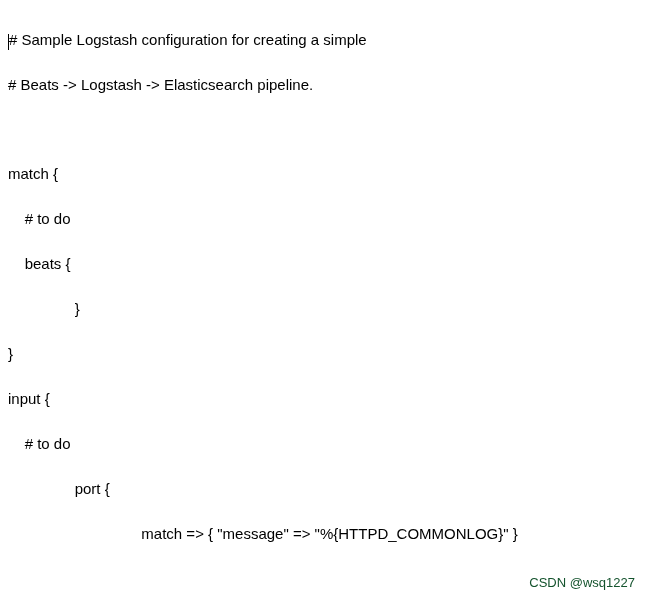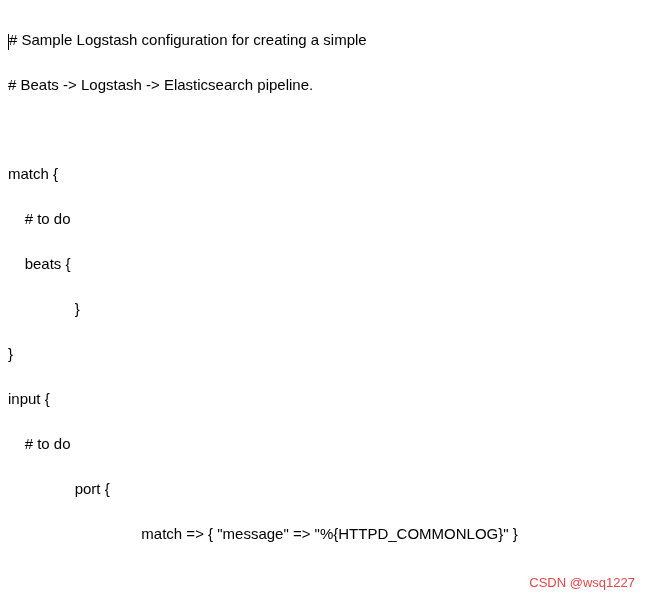--- a/index.html
+++ b/index.html
@@ -33,21 +33,21 @@
       height: 16px;
       background: #000;
       vertical-align: text-bottom;
       position: relative;
       top: 2px;
     }
     .watermark {
       position: absolute;
       bottom: 8px;
       right: 10px;
-      color: #ef4444;
+      color: #14532d;
       font-size: 13px;
       font-family: "Microsoft YaHei", Arial, sans-serif;
     }
   </style>
 </head>
 <body>
 
 <div class="code-block">
 <span class="line"><span class="cursor"></span><span># Sample Logstash configuration for creating a simple</span></span>
 <span class="line"><span># Beats -&gt; Logstash -&gt; Elasticsearch pipeline.</span></span>

